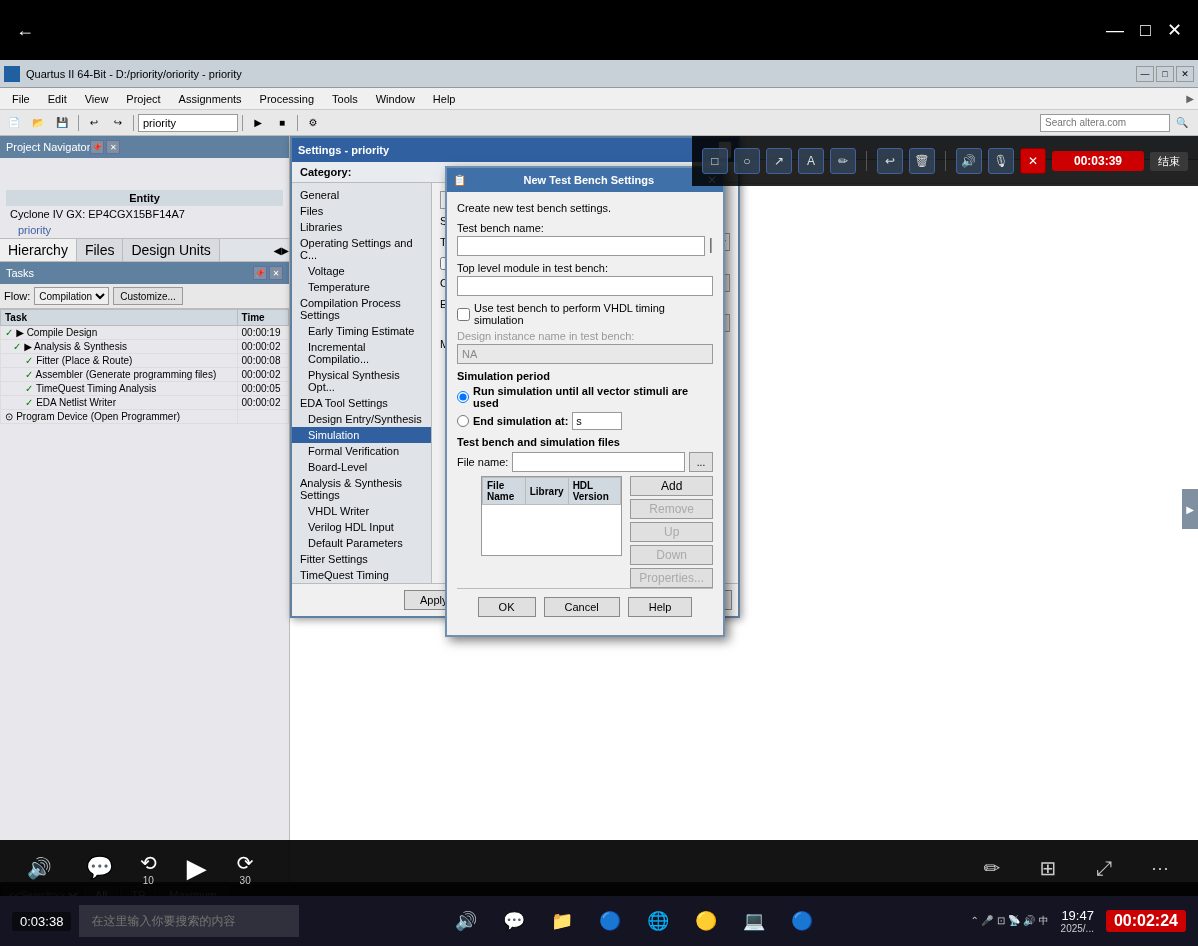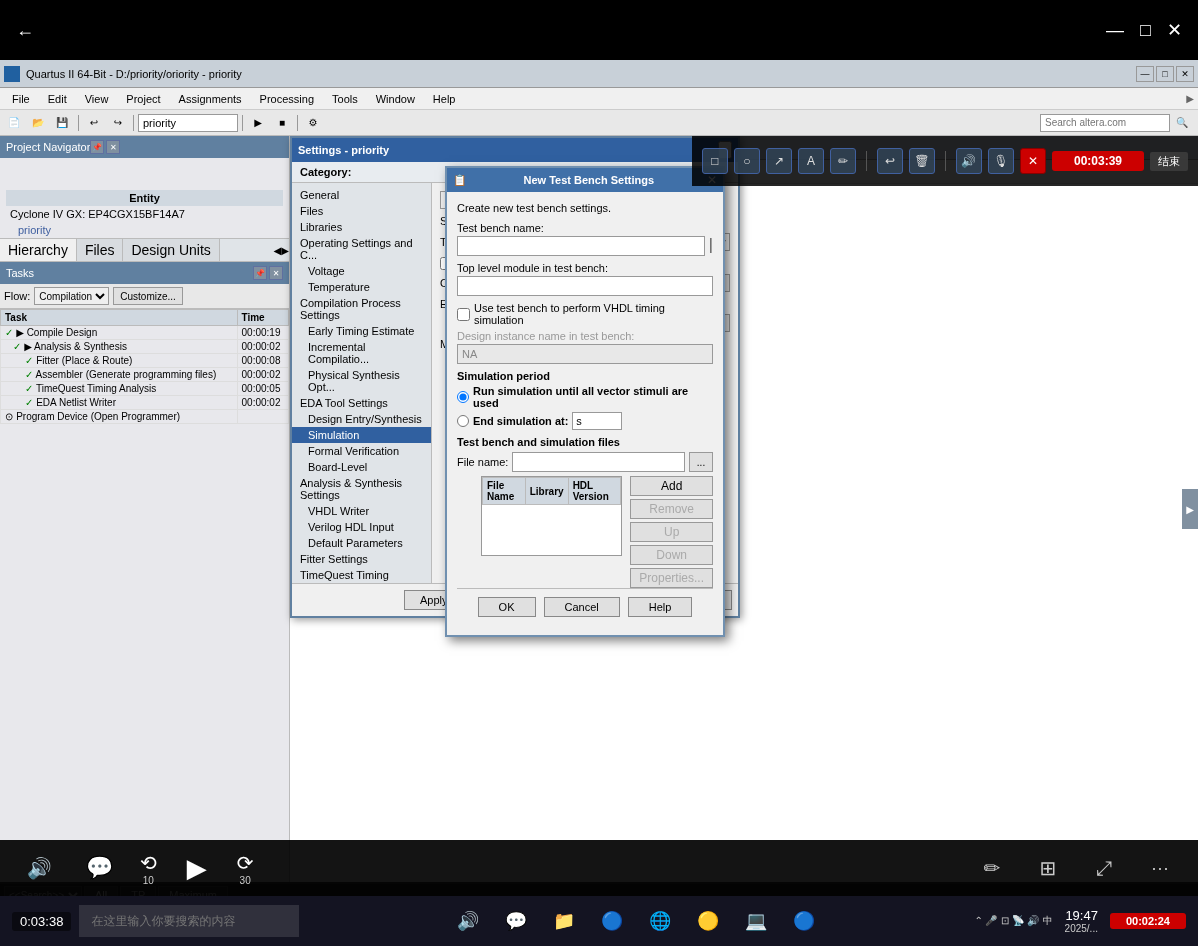--- a/index.html
+++ b/index.html
@@ -540,15 +540,15 @@
     <button style="width:34px;height:34px;background:none;border:none;cursor:pointer;color:#fff;font-size:18px;">🟡</button>
     <button style="width:34px;height:34px;background:none;border:none;cursor:pointer;color:#fff;font-size:18px;">💻</button>
     <button style="width:34px;height:34px;background:none;border:none;cursor:pointer;color:#fff;font-size:18px;">🔵</button>
   </div>
   <div style="display:flex;align-items:center;gap:12px;">
     <div style="color:#ccc;font-size:10px;">⌃ 🎤 ⊡ 📡 🔊 中</div>
     <div style="text-align:right;">
       <div style="color:#fff;font-size:13px;">19:47</div>
       <div style="color:#ccc;font-size:10px;">2025/...</div>
     </div>
-    <div style="background:#cc0000;color:#fff;padding:2px 16px;font-size:11px;border-radius:3px;font-weight:bold;">00:02:24</div>
+    <div style="background:#cc0000;color:#fff;padding:2px 8px;font-size:16px;border-radius:3px;font-weight:bold;">00:02:24</div>
   </div>
 </div>
 
 </body></html>

